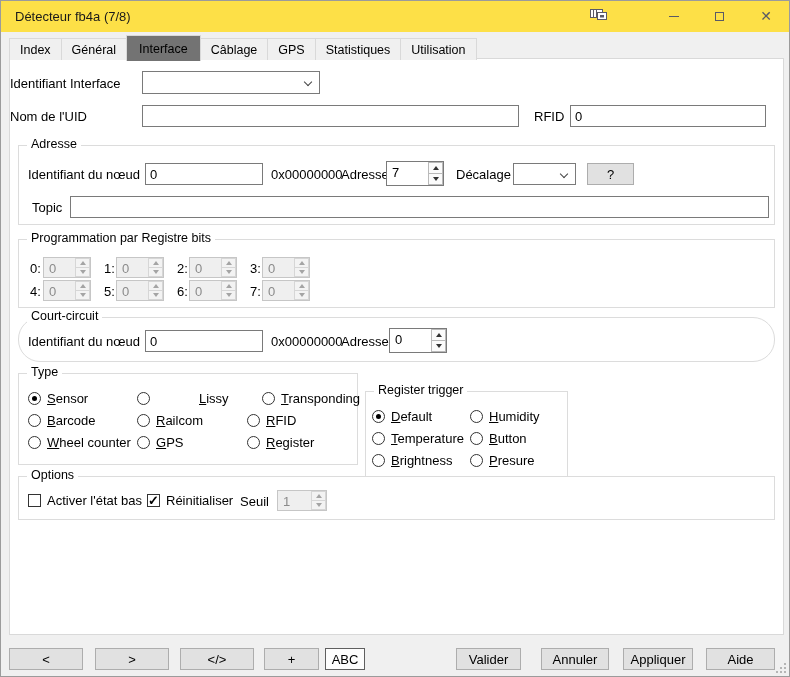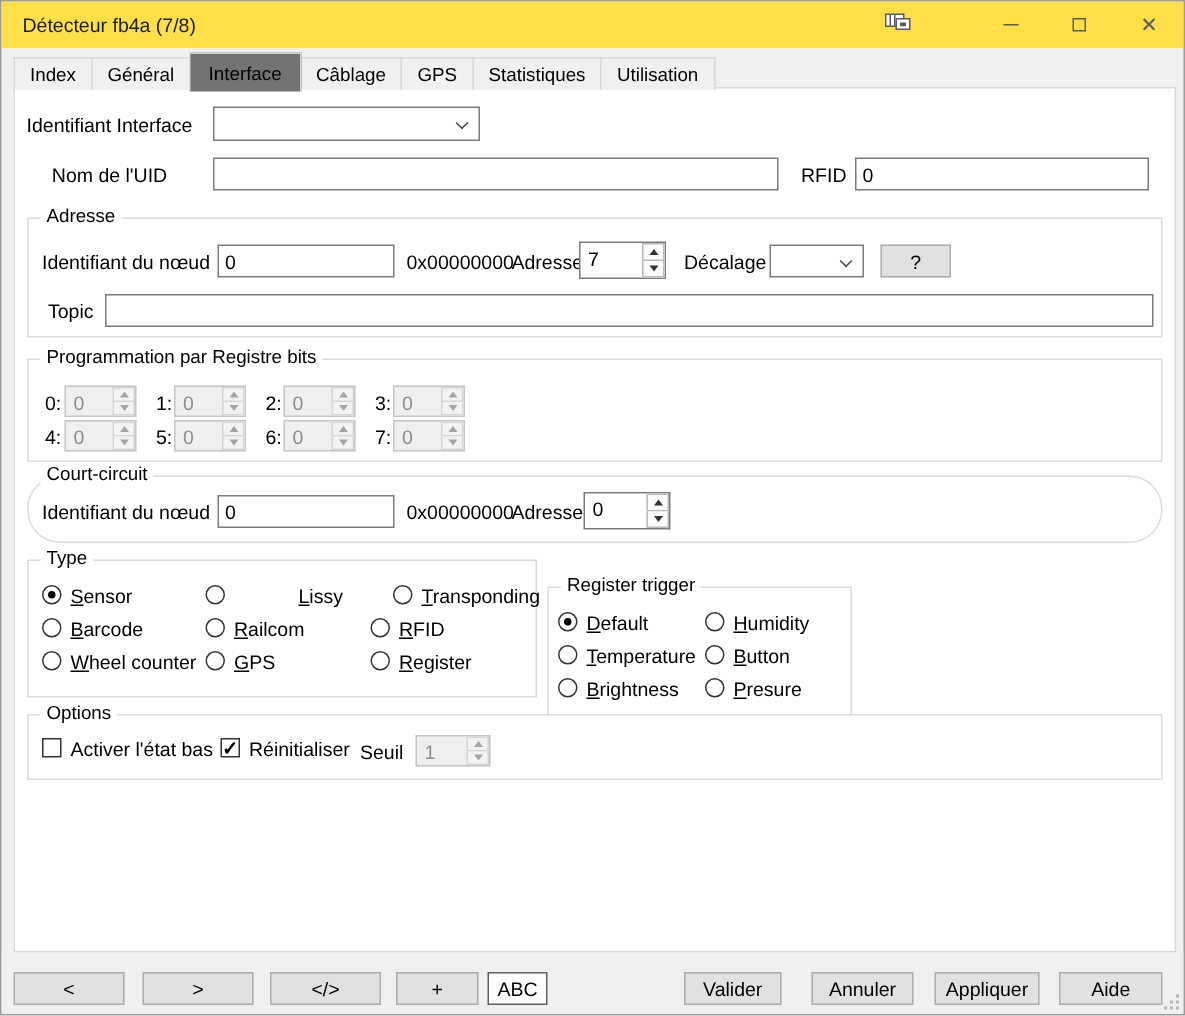--- a/index.html
+++ b/index.html
@@ -18,21 +18,21 @@
   
   .tabbar { position:absolute; left:8px; top:34px; display:flex; align-items:flex-end; z-index:3; }
   .tab {
     height:22px; padding:0 10px; display:flex; align-items:center; font-size:12.5px;
     background:#f0f0f0; border:1px solid #d9d9d9; border-bottom:none; margin-right:-1px; white-space:nowrap;
   }
   .tab.active { background:#737373; height:26px; padding:0 12px; margin-bottom:-1px; position:relative; z-index:4; }
   
   .tabpage { position:absolute; left:8px; top:57px; width:775px; height:577px; background:#ffffff; border:1px solid #d9d9d9; z-index:1; }
   .lbl { position:absolute; white-space:nowrap; font-size:13px; color:#000; }
-  .lbl.r { text-align:center; }
+  .lbl.r { text-align:left; }
   input.tbx {
     position:absolute; border:1px solid #7a7a7a; background:#fff; font-family:"Liberation Sans",sans-serif;
     font-size:13px; padding:0 4px; color:#000; outline:none;
   }
   .combo { position:absolute; border:1px solid #7a7a7a; background:#fff; }
   .combo .chev { position:absolute; right:8px; top:7px; width:6px; height:6px; border-right:1px solid #444; border-bottom:1px solid #444; transform:rotate(45deg); }
   .combo .combo-val { position:absolute; left:5px; top:3px; font-size:13px; }
   
   .group { position:absolute; border:1px solid #dcdcdc; background:#fff; }
   .group > .legend { position:absolute; top:-9px; left:8px; background:#fff; padding:0 4px; font-size:12.5px; white-space:nowrap; }
@@ -43,21 +43,21 @@
   .spin-btn { flex:1; display:flex; align-items:center; justify-content:center; background:#fbfbfb; border:1px solid #b9b9b9; }
   .spin-btn + .spin-btn { border-top:none; }
   .tri-up { width:0; height:0; border-left:3px solid transparent; border-right:3px solid transparent; border-bottom:4px solid #333; }
   .tri-dn { width:0; height:0; border-left:3px solid transparent; border-right:3px solid transparent; border-top:4px solid #333; }
   .spin.disabled { background:#efefef; border-color:#c6c6c6; }
   .spin.disabled .spin-val { color:#8b8b8b; }
   .spin.disabled .spin-btn { background:#f3f3f3; border-color:#d6d6d6; }
   .spin.disabled .tri-up { border-bottom-color:#a4a4a4; }
   .spin.disabled .tri-dn { border-top-color:#a4a4a4; }
   
-  .radio-item, .check-item { position:absolute; display:flex; align-items:flex-start; height:16px; white-space:nowrap; }
+  .radio-item, .check-item { position:absolute; display:flex; align-items:center; height:16px; white-space:nowrap; }
   .radio-circle { width:13px; height:13px; border:1px solid #333; border-radius:50%; background:#fff; margin-right:6px; position:relative; flex:none; }
   .radio-circle.on::after { content:""; position:absolute; left:3px; top:3px; width:5px; height:5px; border-radius:50%; background:#000; }
   .checkbox { width:13px; height:13px; border:1px solid #333; background:#fff; margin-right:6px; position:relative; flex:none; }
   .checkbox.on::after { content:"\2713"; position:absolute; left:0px; top:-2px; font-size:13px; font-weight:bold; color:#000; }
   .opt-label { font-size:13px; }
   
   .btn {
     position:absolute; height:22px; background:#e1e1e1; border:1px solid #adadad;
     display:flex; align-items:center; justify-content:center; font-size:13px; color:#000; white-space:nowrap;
   }

